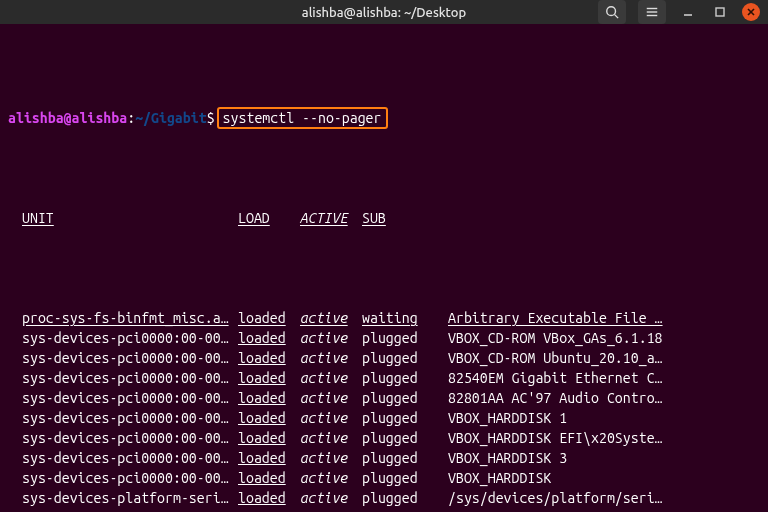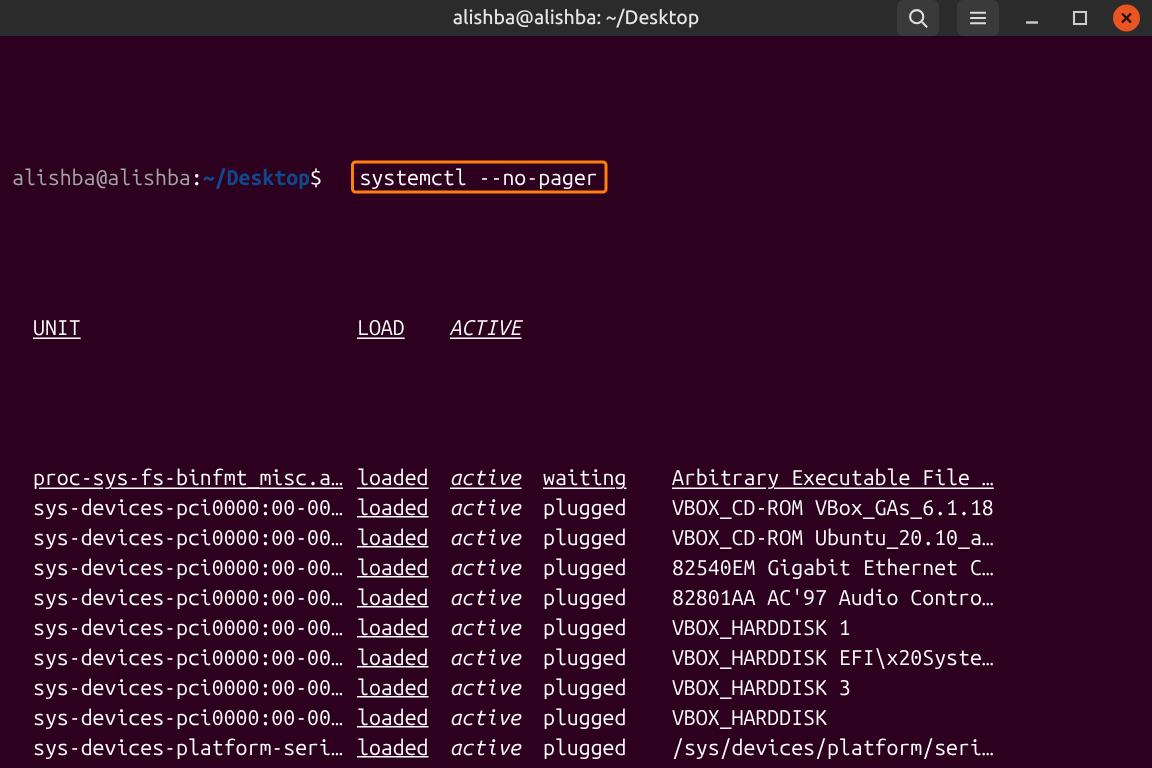--- a/index.html
+++ b/index.html
@@ -26,29 +26,29 @@
     color: #ddd;
   }
   .tb-btn svg { display:block; }
   .win-btn { width: 20px; height: 20px; display:flex; align-items:center; justify-content:center; color:#ccc; }
   .win-close { width: 18px; height:18px; border-radius:50%; background:#e95420; display:flex; align-items:center; justify-content:center; }
   .win-close svg { color:#2b0f05; }
 
   
   .term { padding: 4px 8px 0 8px; white-space: pre; letter-spacing: 0; }
   .row { height: 20px; display:flex; align-items:center; }
-  .prompt-user { color:#a3a3a3; font-weight:400; }
+  .prompt-user { color:#d946ef; font-weight:700; }
   .prompt-sep  { color:#ffffff; }
   .prompt-path { color:#12488b; font-weight:600; }
   .prompt-dollar { color:#ffffff; }
   .cmd-box {
     border: 2px solid #ff7f11;
     border-radius: 3px;
     padding: 0 4px;
-    margin-left: 19px;
+    margin-left: 2px;
     display: inline-block;
     height: 22px;
     line-height: 18px;
   }
   .hdr { text-decoration: underline; text-underline-offset: 2px; }
   .col-unit { display:inline-block; width: 216px; overflow:hidden; }
   .col-load { display:inline-block; width: 62px; text-decoration: underline; }
   .col-active { display:inline-block; width: 62px; font-style: italic; }
   .col-sub  { display:inline-block; width: 86px; }
   .col-desc { display:inline-block; }
@@ -95,25 +95,25 @@
           <line x1="8" y1="2" x2="2" y2="8"></line>
         </svg>
     </div>
   </div>
 </div>
 
 <div class="term">
 
   
   <div class="row">
-    <span class="prompt-user">alishba@alishba</span><span class="prompt-sep">:</span><span class="prompt-path">~/Desktop</span><span class="prompt-dollar">$</span>
+    <span class="prompt-user">alishba@alishba</span><span class="prompt-sep">:</span><span class="prompt-path">~/Gigabit</span><span class="prompt-dollar">$</span>
     <span class="cmd-box"><span>systemctl --no-pager</span></span>
   </div>
 
   
   <div class="row">
-    <span class="bullet"> </span><span class="hdr col-unit">UNIT</span><span class="hdr col-load">LOAD</span><span class="hdr col-active">ACTIVE</span>
+    <span class="bullet"> </span><span class="hdr col-unit">UNIT</span><span class="hdr col-load">LOAD</span><span class="hdr col-active">ACTIVE</span><span class="hdr col-sub">SUB</span>
   </div>
 
   
   <div id="rows"><div class="row hl-row"><span class="bullet">  </span><span class="col-unit">proc-sys-fs-binfmt_misc.a…</span><span class="col-load">loaded</span><span class="col-active">active</span><span class="col-sub">waiting</span><span class="col-desc">Arbitrary Executable File …</span></div><div class="row"><span class="bullet">  </span><span class="col-unit">sys-devices-pci0000:00-00…</span><span class="col-load">loaded</span><span class="col-active">active</span><span class="col-sub">plugged</span><span class="col-desc">VBOX_CD-ROM VBox_GAs_6.1.18</span></div><div class="row"><span class="bullet">  </span><span class="col-unit">sys-devices-pci0000:00-00…</span><span class="col-load">loaded</span><span class="col-active">active</span><span class="col-sub">plugged</span><span class="col-desc">VBOX_CD-ROM Ubuntu_20.10_a…</span></div><div class="row"><span class="bullet">  </span><span class="col-unit">sys-devices-pci0000:00-00…</span><span class="col-load">loaded</span><span class="col-active">active</span><span class="col-sub">plugged</span><span class="col-desc">82540EM Gigabit Ethernet C…</span></div><div class="row"><span class="bullet">  </span><span class="col-unit">sys-devices-pci0000:00-00…</span><span class="col-load">loaded</span><span class="col-active">active</span><span class="col-sub">plugged</span><span class="col-desc">82801AA AC'97 Audio Contro…</span></div><div class="row"><span class="bullet">  </span><span class="col-unit">sys-devices-pci0000:00-00…</span><span class="col-load">loaded</span><span class="col-active">active</span><span class="col-sub">plugged</span><span class="col-desc">VBOX_HARDDISK 1</span></div><div class="row"><span class="bullet">  </span><span class="col-unit">sys-devices-pci0000:00-00…</span><span class="col-load">loaded</span><span class="col-active">active</span><span class="col-sub">plugged</span><span class="col-desc">VBOX_HARDDISK EFI\x20Syste…</span></div><div class="row"><span class="bullet">  </span><span class="col-unit">sys-devices-pci0000:00-00…</span><span class="col-load">loaded</span><span class="col-active">active</span><span class="col-sub">plugged</span><span class="col-desc">VBOX_HARDDISK 3</span></div><div class="row"><span class="bullet">  </span><span class="col-unit">sys-devices-pci0000:00-00…</span><span class="col-load">loaded</span><span class="col-active">active</span><span class="col-sub">plugged</span><span class="col-desc">VBOX_HARDDISK</span></div><div class="row"><span class="bullet">  </span><span class="col-unit">sys-devices-platform-seri…</span><span class="col-load">loaded</span><span class="col-active">active</span><span class="col-sub">plugged</span><span class="col-desc">/sys/devices/platform/seri…</span></div></div>
 
 </div>
 
 </body></html>

